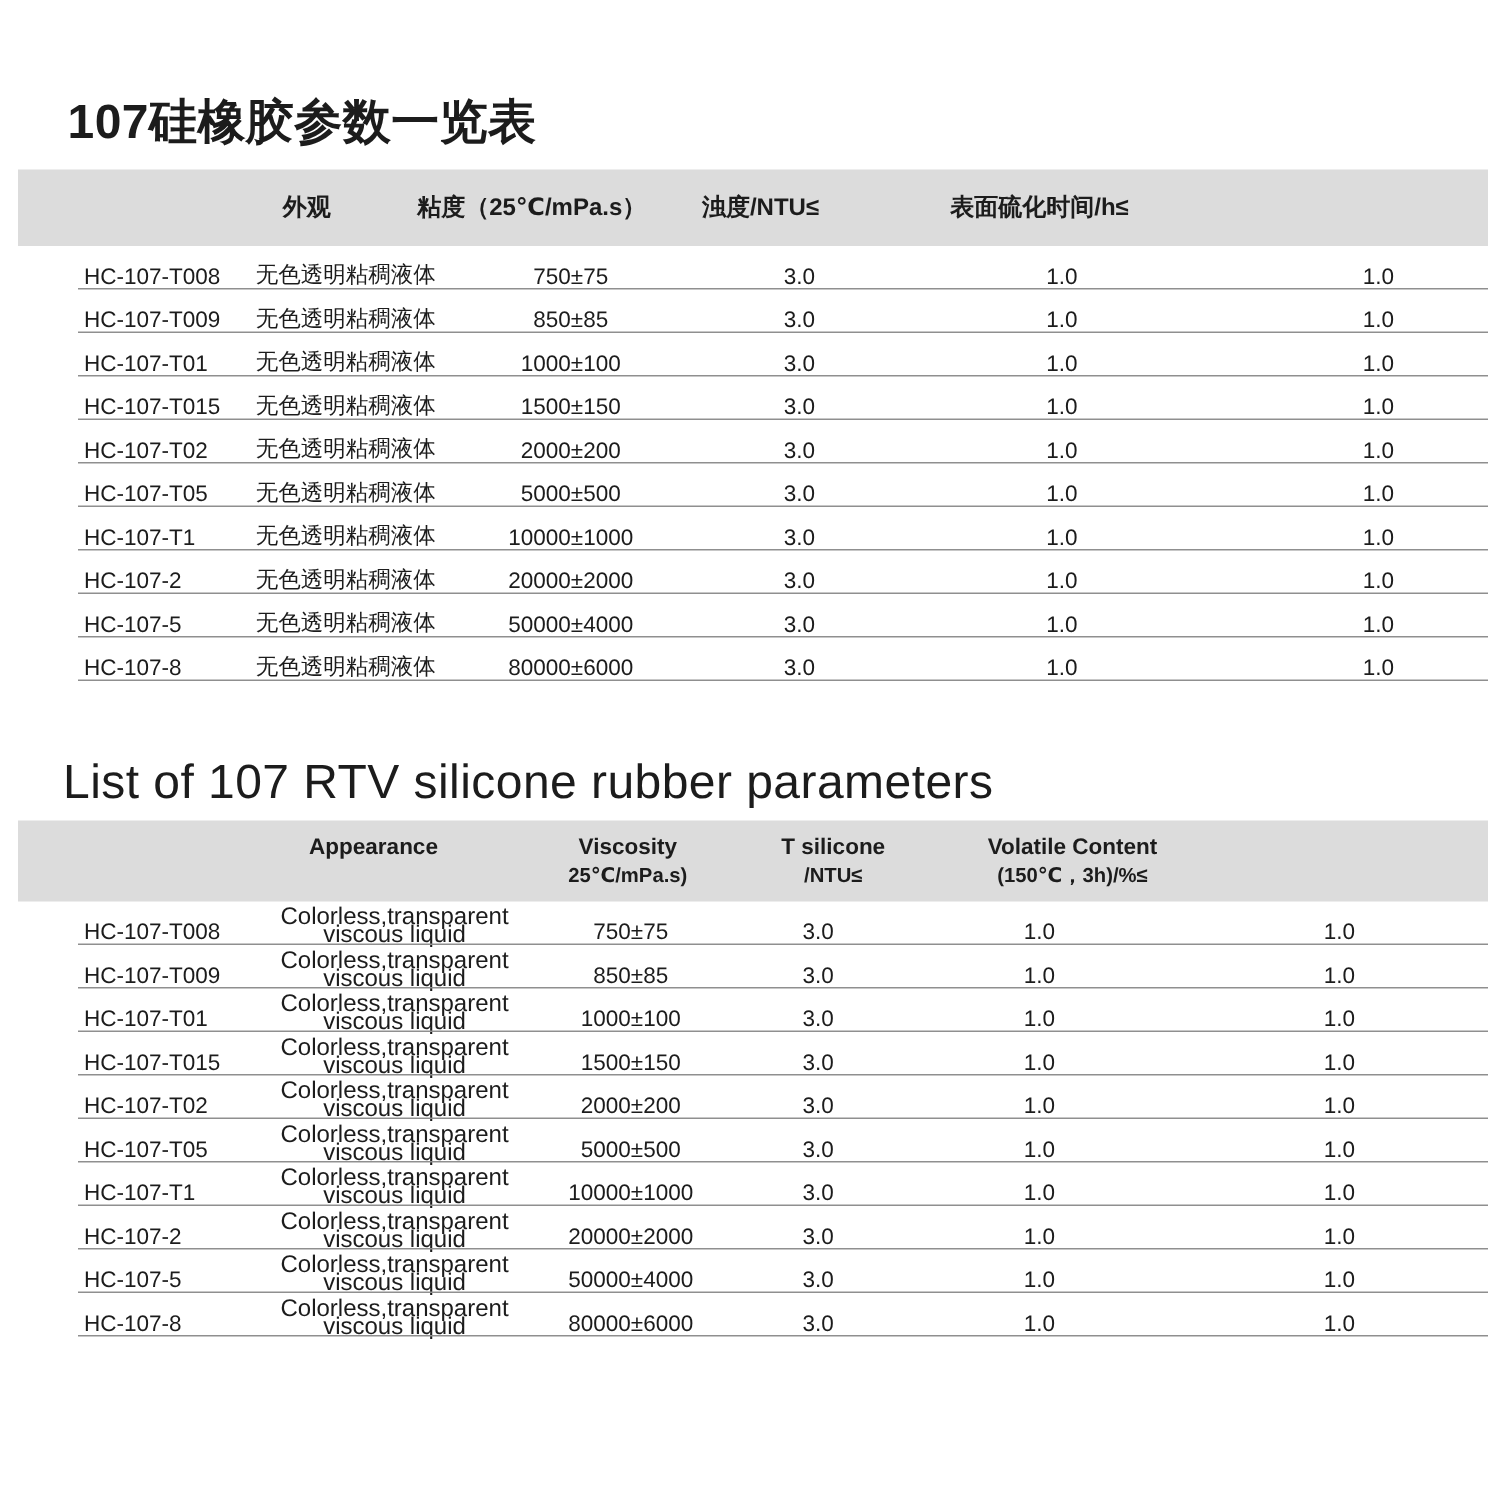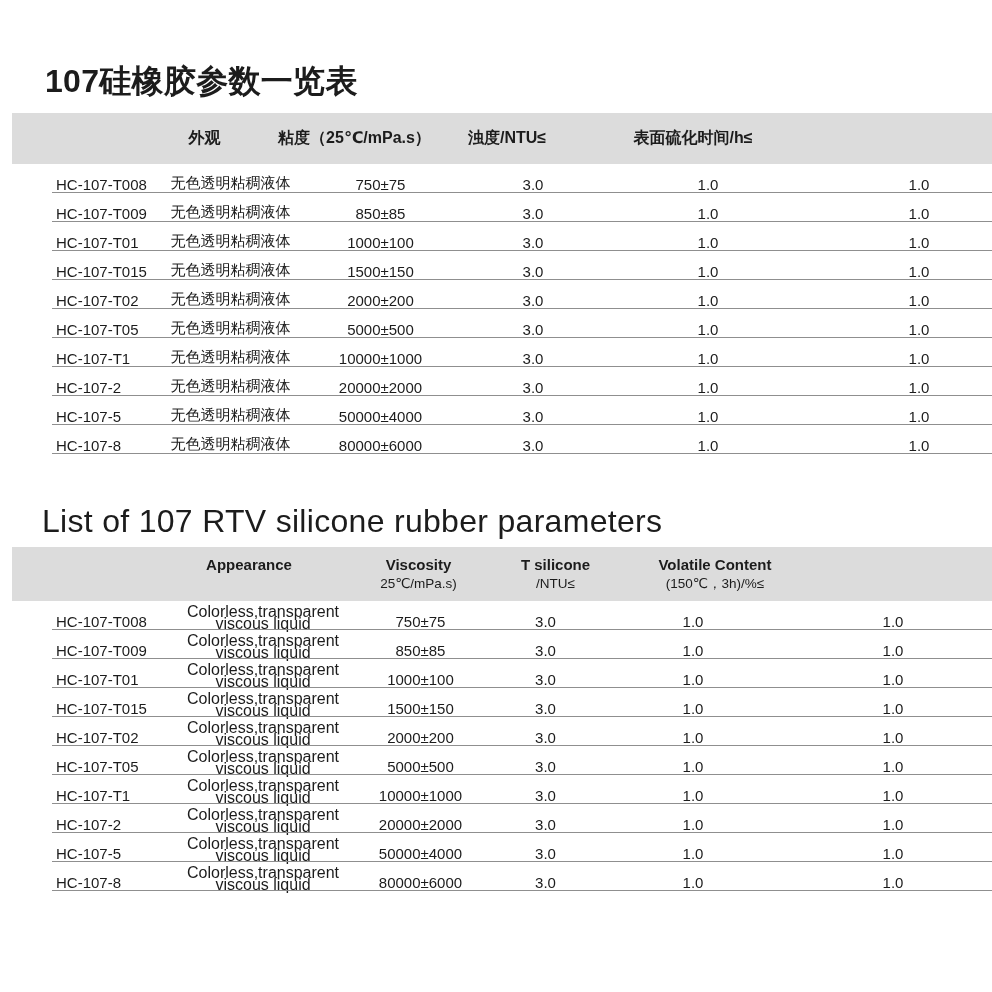--- a/index.html
+++ b/index.html
@@ -49,21 +49,21 @@
     flex: 0 0 auto;
   }
   .band-cn .cell { font-weight: 700; font-size: 16px; }
   .band-en .cell {
     flex-direction: column;
     justify-content: flex-start;
     padding-top: 8px;
     line-height: 19px;
   }
   .band-en .h-main { font-weight: 700; font-size: 15px; }
-  .band-en .h-sub  { font-weight: 400; font-size: 13.5px; }
+  .band-en .h-sub  { font-weight: 700; font-size: 13.5px; }
 
   
   .tbl-cn .c1 { width: 120px; justify-content: flex-start; padding-left: 18px; text-align: left; }
   .tbl-cn .c2 { width: 145px; }
   .tbl-cn .c3 { width: 155px; }
   .tbl-cn .c4 { width: 150px; }
   .tbl-cn .c5 { width: 200px; }
   .tbl-cn .c6 { width: 222px; }
 
   

